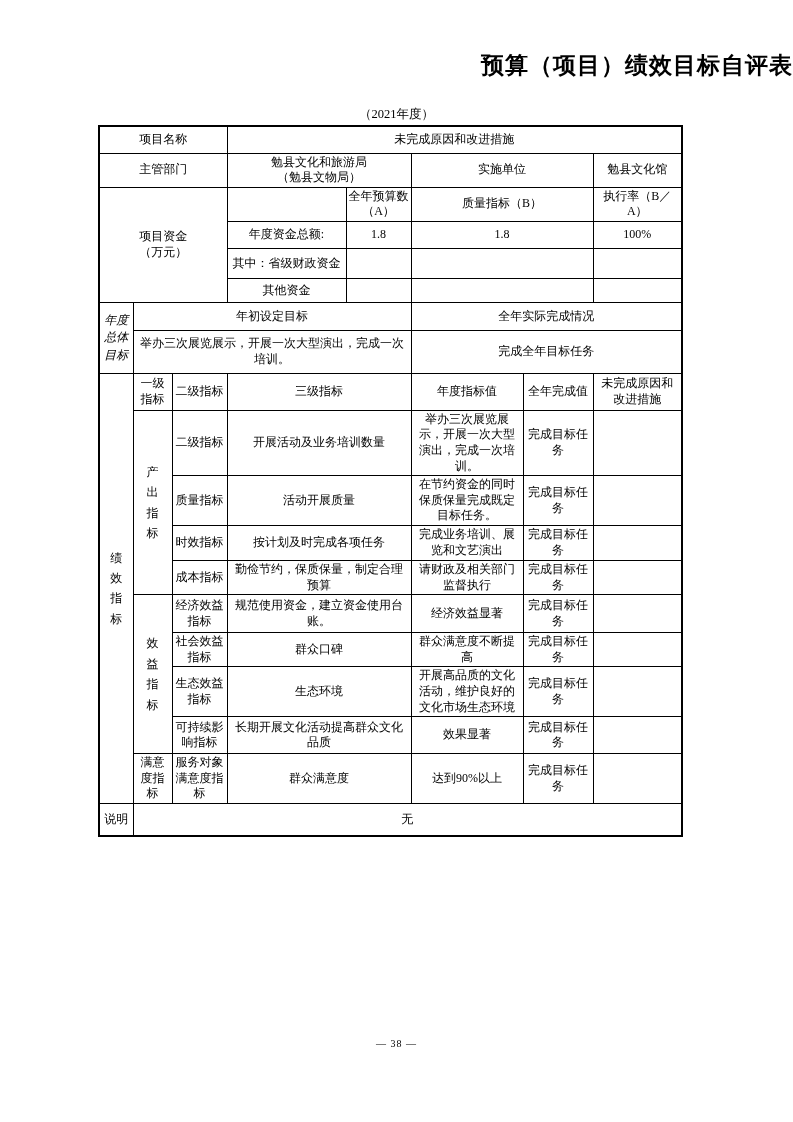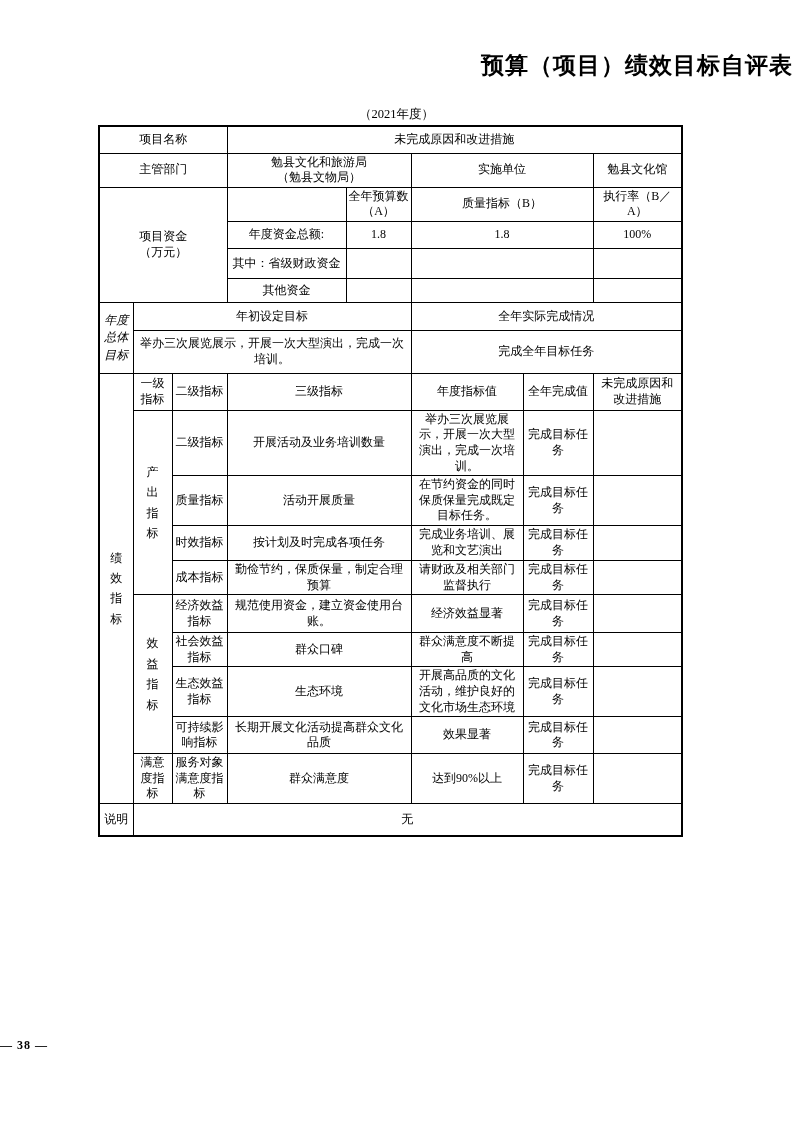--- a/index.html
+++ b/index.html
@@ -58,22 +58,23 @@
     font-size:13.5px;
     line-height:22px;
     text-align:justify;
   }
   .note{margin:0;}
   .note.indent{text-indent:2.2em;}
   .footer{
     position:absolute;
     top:1038px;
     left:0;right:0;
-    font-size:12px;
-    font-weight:bold;
+    text-align:center;
+    font-size:10px;
+    font-weight:normal;
     letter-spacing:1px;
   }
 </style>
 </head>
 <body>
 
 <div class="page">
 
   <h1 class="title">预算（项目）绩效目标自评表</h1>
   <div class="subtitle">（2021年度）</div>

